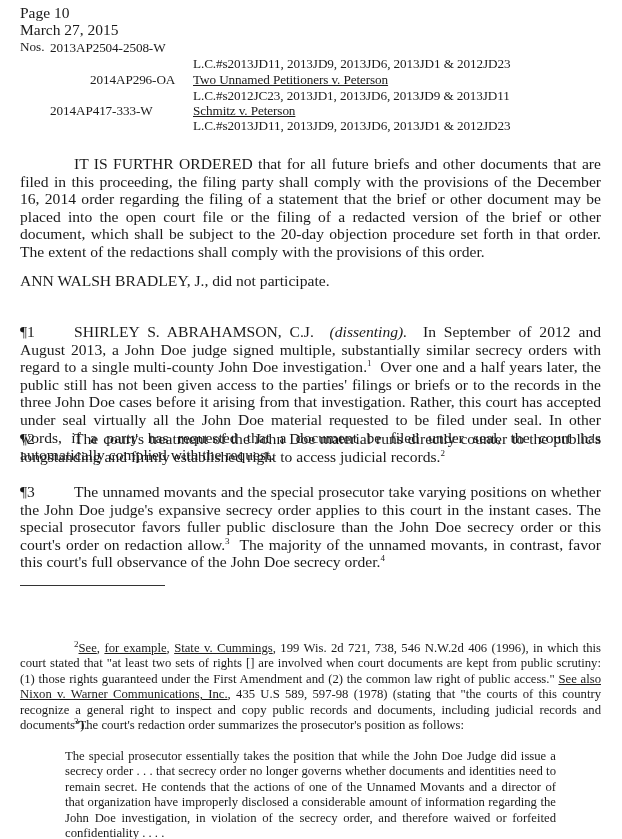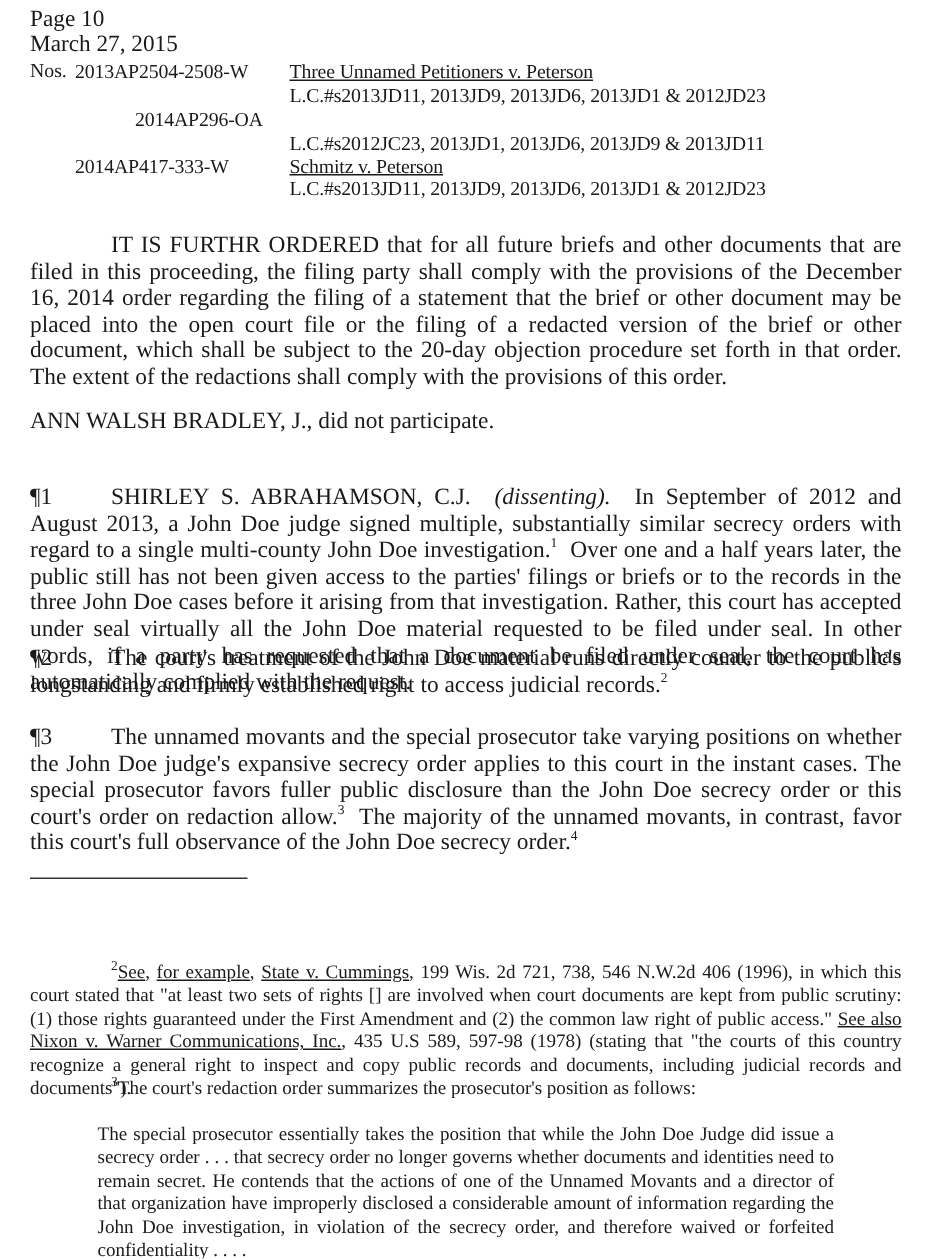--- a/index.html
+++ b/index.html
@@ -35,24 +35,24 @@
 </head>
 <body>
 
 <div class="page">
 
   <div class="hdr" style="top:4px;">Page 10</div>
   <div class="hdr" style="top:21px;">March 27, 2015</div>
   <div class="hdr" style="top:38px; font-size:13.2px;">Nos.</div>
 
   <div class="caserow" style="left:50px; top:40px;">2013AP2504-2508-W</div>
-  <div class="caserow u" style="left:193px; top:40px;">Three Unnamed Petitioners v. Peterson</div>
   <div class="caserow" style="left:193px; top:56px;">L.C.#s2013JD11, 2013JD9, 2013JD6, 2013JD1 &amp; 2012JD23</div>
 
   <div class="caserow" style="left:50px; top:72px;margin-left:40px;">2014AP296-OA</div>
+  <div class="caserow u" style="left:193px; top:72px;">Two Unnamed Petitioners v. Peterson</div>
   <div class="caserow" style="left:193px; top:88px;">L.C.#s2012JC23, 2013JD1, 2013JD6, 2013JD9 &amp; 2013JD11</div>
 
   <div class="caserow" style="left:50px; top:103px;">2014AP417-333-W</div>
   <div class="caserow u" style="left:193px; top:103px;text-align:center;">Schmitz v. Peterson</div>
   <div class="caserow" style="left:193px; top:118px;">L.C.#s2013JD11, 2013JD9, 2013JD6, 2013JD1 &amp; 2012JD23</div>
 
   <div class="body" style="top:155px;">
     <p class="para indent">IT IS FURTHR ORDERED that for all future briefs and other documents that are filed in this proceeding, the filing party shall comply with the provisions of the December 16, 2014 order regarding the filing of a statement that the brief or other document may be placed into the open court file or the filing of a redacted version of the brief or other document, which shall be subject to the 20-day objection procedure set forth in that order.  The extent of the redactions shall comply with the provisions of this order.</p>
   </div>
 

